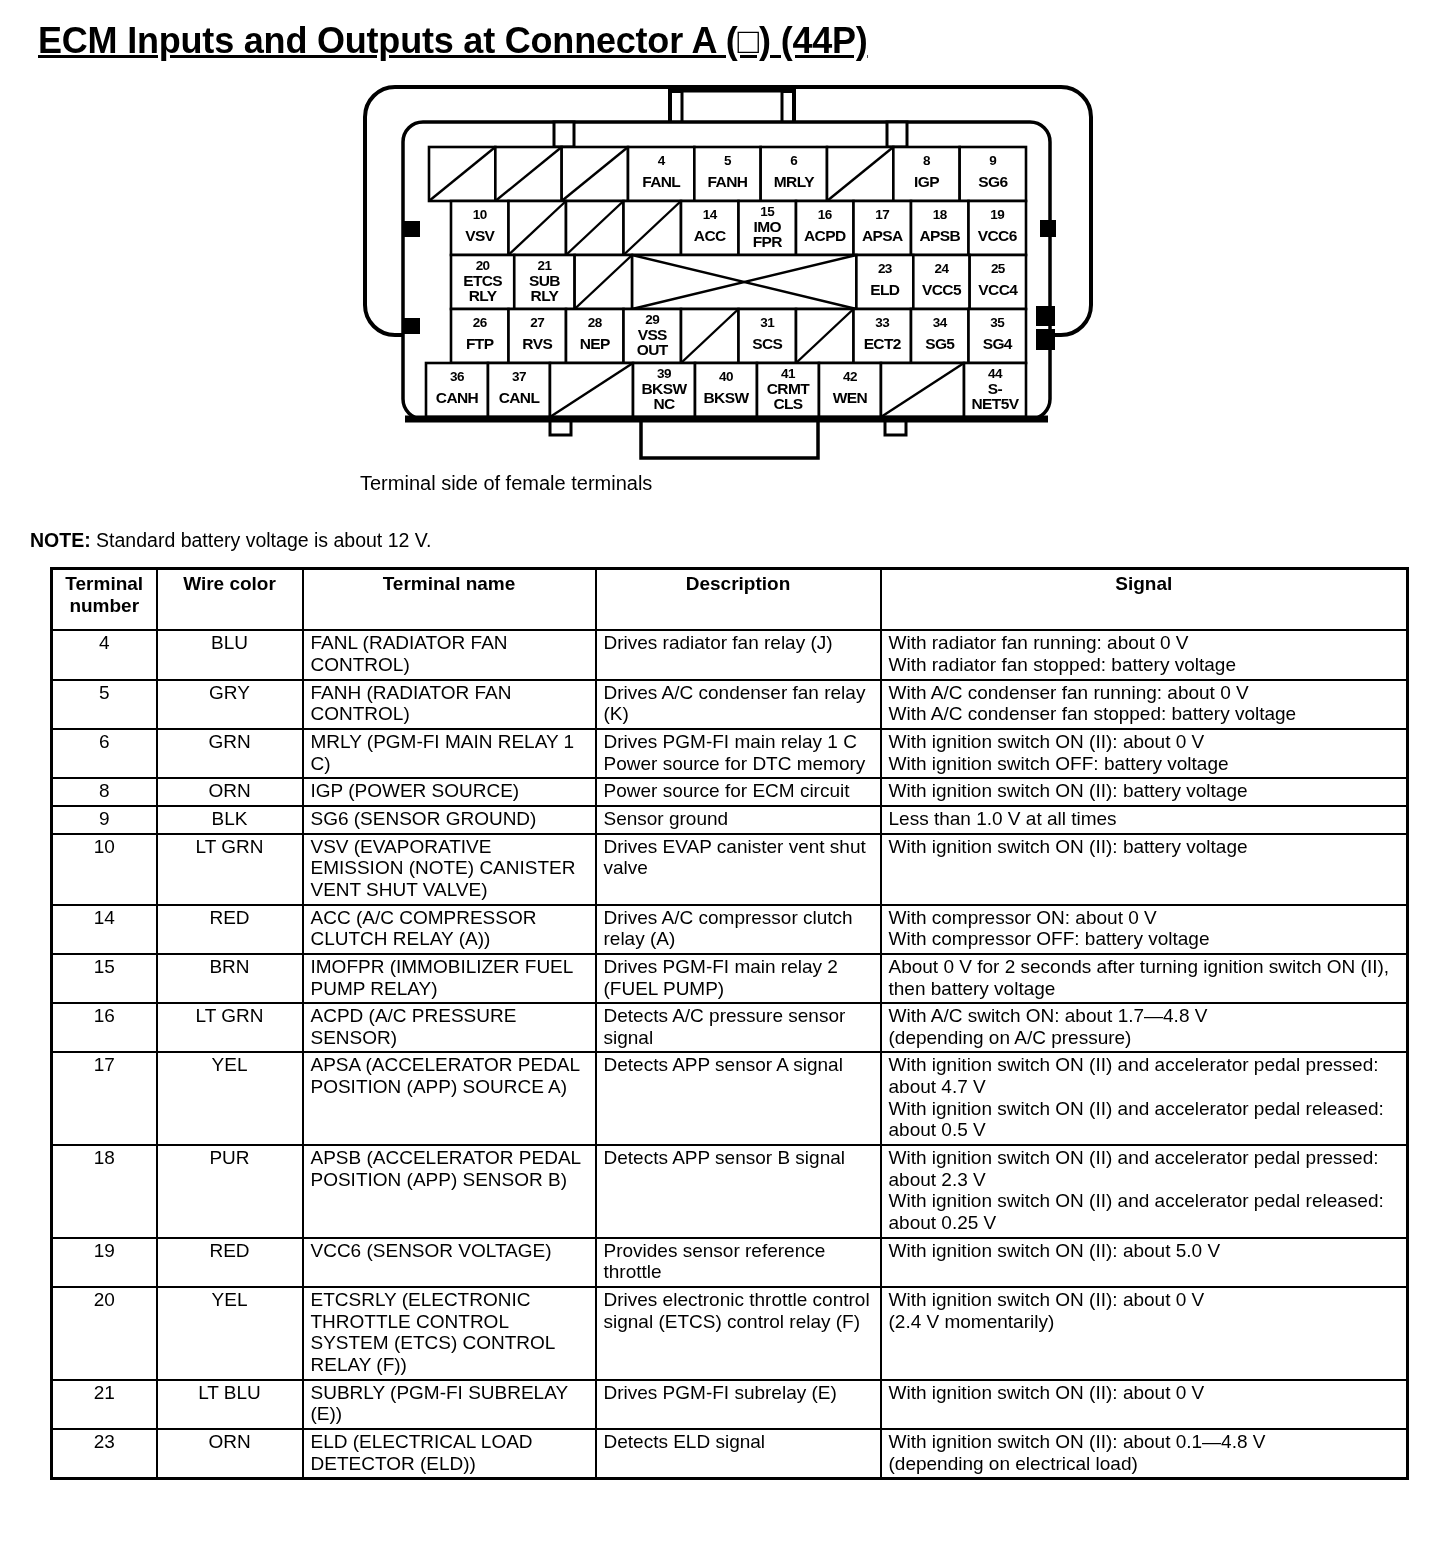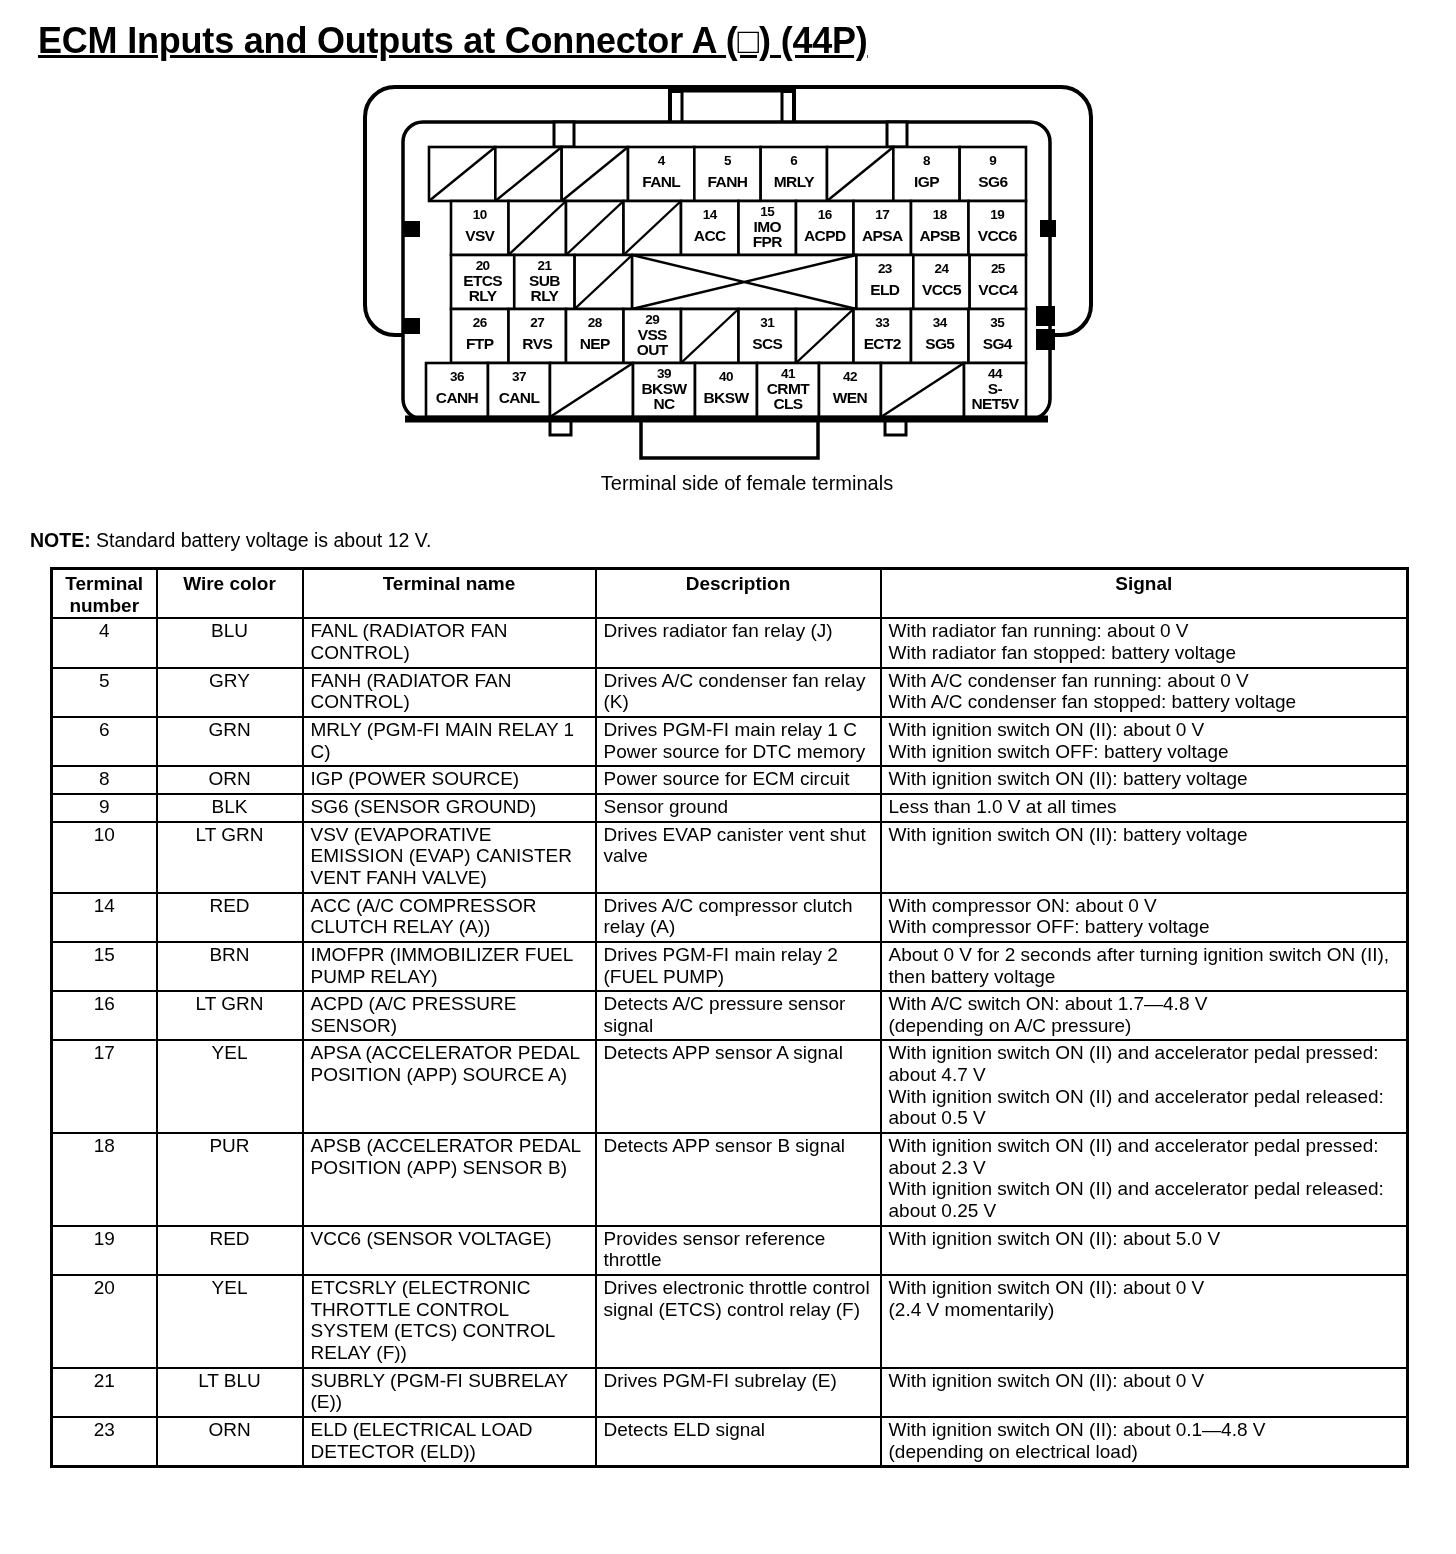--- a/index.html
+++ b/index.html
@@ -7,35 +7,35 @@
   body {
     width:1456px; height:1554px; background:#ffffff; color:#000;
     font-family:"Liberation Sans", sans-serif; position:relative;
   }
   #page-title {
     position:absolute; left:38px; top:20px;
     font-size:36px; font-weight:bold; letter-spacing:-0.2px; white-space:nowrap;text-decoration:underline;
   }
   #connector-wrap { position:absolute; left:358px; top:80px; width:740px; height:392px; }
   #diagram-caption {
-    position:absolute; left:377px; top:472px; width:740px;
-    text-align:center; font-size:20px;
+    position:absolute; left:360px; top:472px; width:740px;
+    font-size:20px;
   }
   #battery-note { position:absolute; left:30px; top:529px; font-size:19.5px; }
   #battery-note .nlabel { font-weight:bold; }
   #table-wrap { position:absolute; left:50px; top:567px; }
   table.term {
     border-collapse:collapse; table-layout:fixed; width:1356px;
     border:3px solid #000; font-size:19px;
   }
   table.term th, table.term td {
     border:2px solid #000; vertical-align:top;
     padding:1px 7px 3px; line-height:1.14;
   }
-  table.term th { text-align:center; font-weight:bold; padding-top:3px; padding-bottom:1px; }
+  table.term th { text-align:center; font-weight:bold; padding-top:3px; padding-bottom:13px; }
   td.c-term, td.c-wire { text-align:center; }
 </style>
 </head>
 <body>
 
 <div id="page-title">ECM Inputs and Outputs at Connector A (□) (44P)</div>
 
 <div id="connector-wrap">
   <svg id="connector-svg" width="740" height="392" viewBox="0 0 740 392" xmlns="http://www.w3.org/2000/svg">
       <rect x="7" y="7" width="726" height="248" rx="30" ry="30" fill="none" stroke="#000" stroke-width="4"></rect>
@@ -392,21 +392,21 @@
           </td>
         </tr>
         <tr>
           <td class="c-term">
             <div>10</div>
           </td>
           <td class="c-wire">
             <div>LT GRN</div>
           </td>
           <td class="c-name">
-            <div>VSV (EVAPORATIVE EMISSION (EVAP) CANISTER VENT FANH VALVE)</div>
+            <div>VSV (EVAPORATIVE EMISSION (NOTE) CANISTER VENT SHUT VALVE)</div>
           </td>
           <td class="c-desc">
             <div>Drives EVAP canister vent shut valve</div>
           </td>
           <td class="c-sig">
             <div>With ignition switch ON (II): battery voltage</div>
           </td>
         </tr>
         <tr>
           <td class="c-term">

